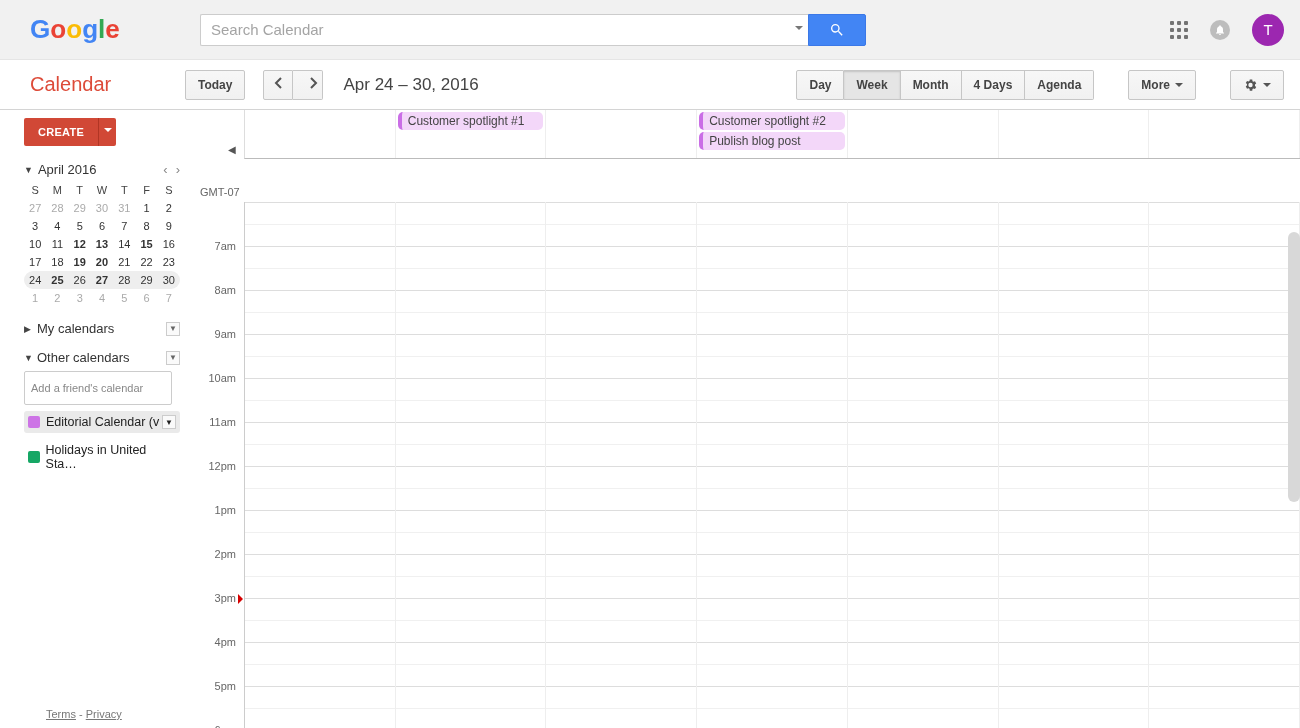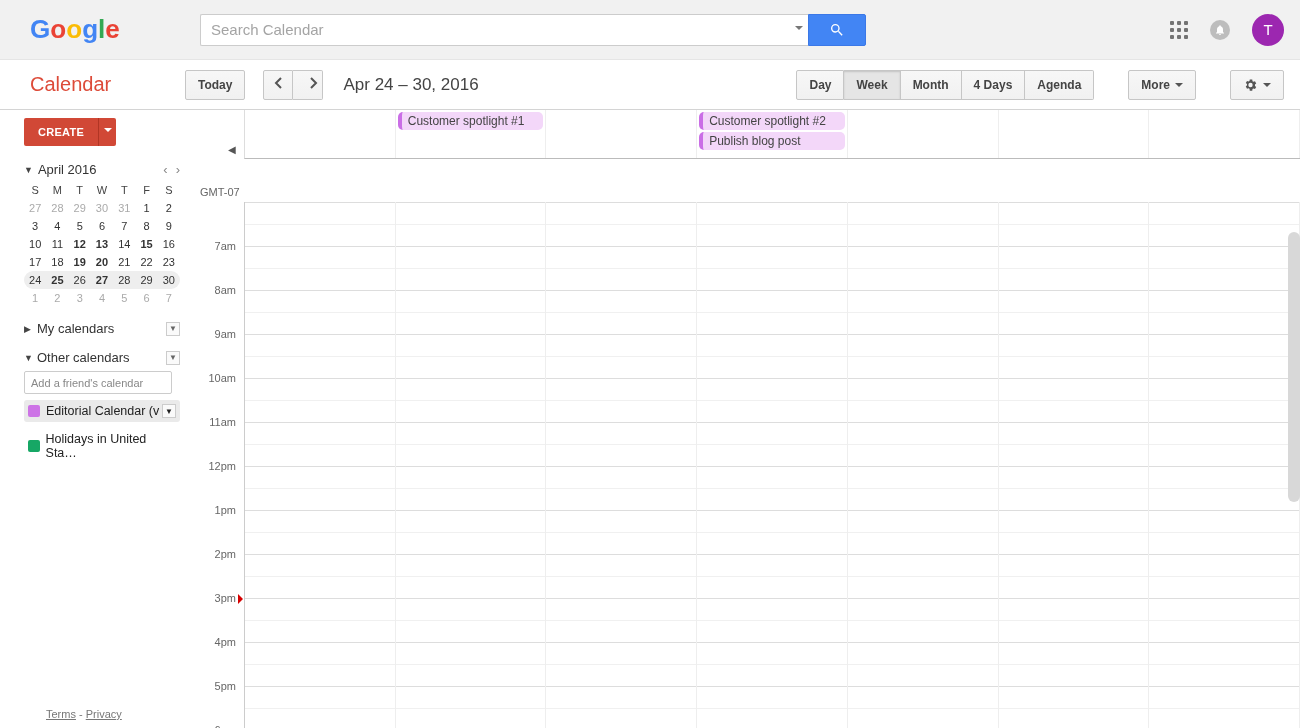--- a/index.html
+++ b/index.html
@@ -56,21 +56,21 @@
   .mini-cal td.gray{color:#aaa;}
   .mini-cal td.bold{font-weight:bold;margin-top:40px;}
   .mini-cal tr.cur td{background:#eee;}
   .mini-cal tr.cur td:first-child{border-radius:10px 0 0 10px;margin-top:33px;}
   .mini-cal tr.cur td:last-child{border-radius:0 10px 10px 0;}
   
   .cal-section{margin-top:14px;}
   .cal-section-h{display:flex; align-items:center; font-size:13px; color:#333; cursor:pointer;}
   .cal-section-h .tri{font-size:9px; margin-right:5px;color:#444; width:8px; display:inline-block;}
   .cal-section-h .box{margin-left:auto; width:14px; height:14px; border:1px solid #ccc; background:#fafafa; font-size:8px; color:#666; display:flex; align-items:center; justify-content:center;}
-  .add-friend{margin-top:6px; width:148px; height:23px; border:1px solid #ccc; font-size:11px; padding:0 6px; color:#333; border-radius:2px;}
+  .add-friend{margin-top:6px; width:148px; height:34px; border:1px solid #ccc; font-size:11px; padding:0 6px; color:#333; border-radius:2px;}
   .add-friend::placeholder{color:#888;}
   .cal-item{display:flex; align-items:center; margin-top:6px; font-size:12.5px; color:#222; padding:4px 4px; border-radius:3px;}
   .cal-item.sel{background:#eaeaea;}
   .cal-item .sw{width:12px;height:12px;margin-right:6px;border-radius:2px;}
   .cal-item .dd{margin-left:auto; width:14px; height:14px; border:1px solid #ccc;background:#fafafa;font-size:8px;display:flex;align-items:center;justify-content:center;}
   
   .footer-links{position:absolute; bottom:8px; left:46px; font-size:11px; color:#777;}
   .footer-links a{color:#777;}
   
   

